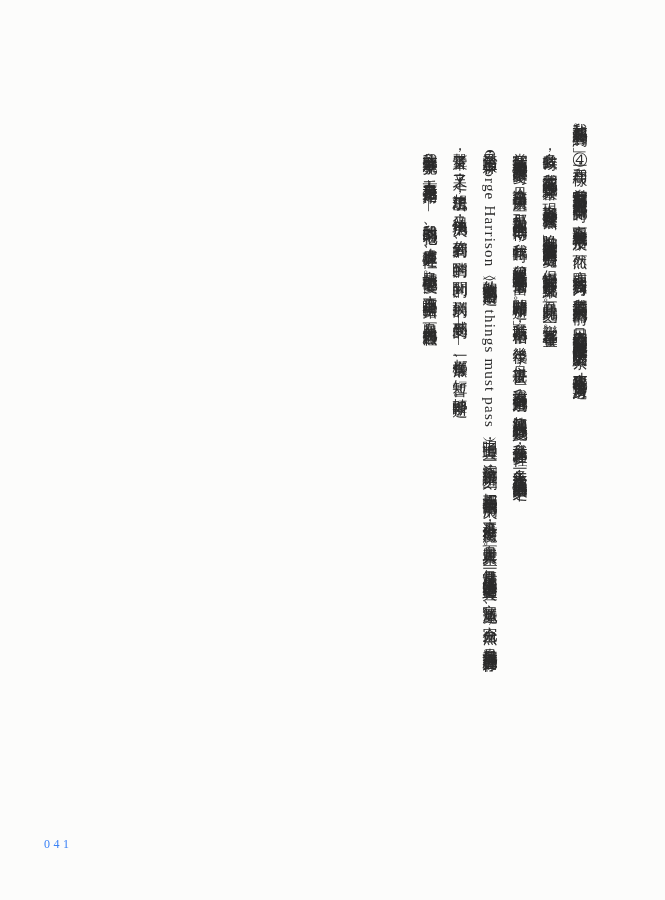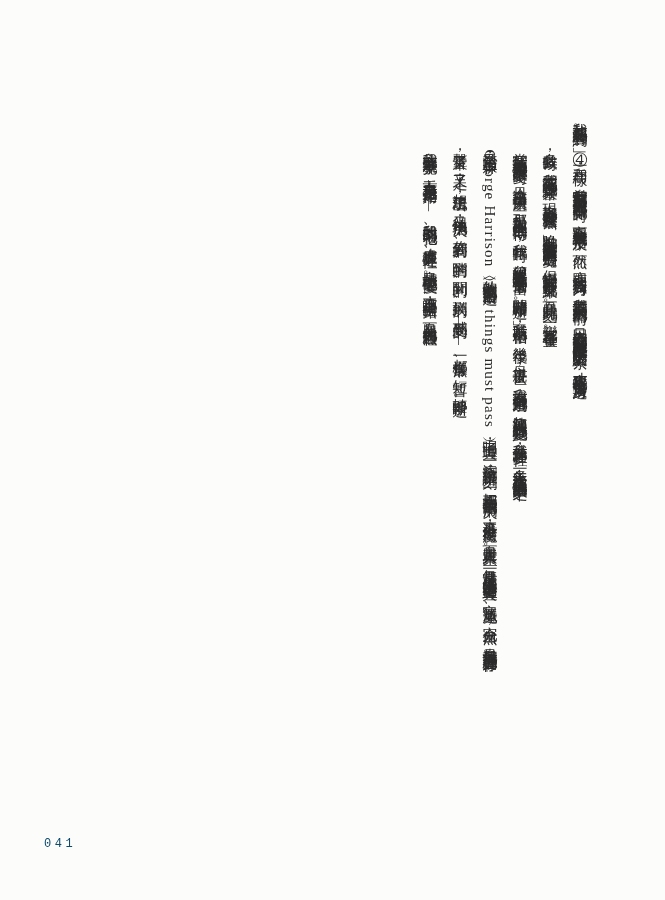--- a/index.html
+++ b/index.html
@@ -38,22 +38,21 @@
   }
   .para.no-indent {
     text-indent: 0;
   }
   .folio {
     position: absolute;
     left: 44px;
     top: 837px;
     font-size: 12px;
     letter-spacing: 3.5px;
-    color: #0c4a6e;
-    font-family: Liberation Mono, monospace;
+    color: #3b82f6;
   }
 </style>
 </head>
 <body>
 
 <div class="page">
 
   <div class="text-block">
     <p class="para no-indent">我和他在薩馬拉有約。」④和喬一樣，當我們對那無可避免的死亡視而不見時，它反而會讓我們措手不及。然而，即便奔往相反方向，我們還是會來到她的門前。只因為我們沒有注意到她隱藏在眾目睽睽之下的線索，才會覺得死亡偷偷潛入身邊。</p>
     <p class="para">多數時候，我們認為死亡晚點才會來，現在擔心那麼多實在無稽。「晚點」創造出擁有安全距離的舒適幻覺，但恆變和無常卻不會晚點來，而是此時此刻。變化一直都在發生。</p>

